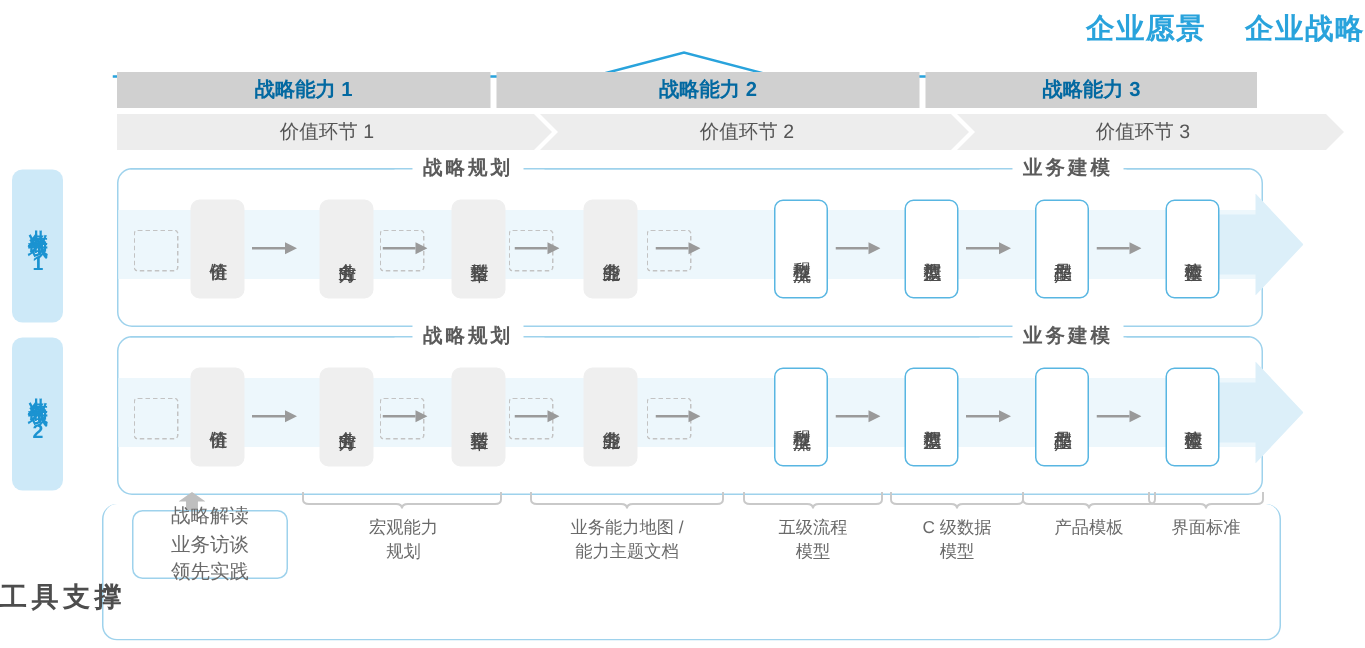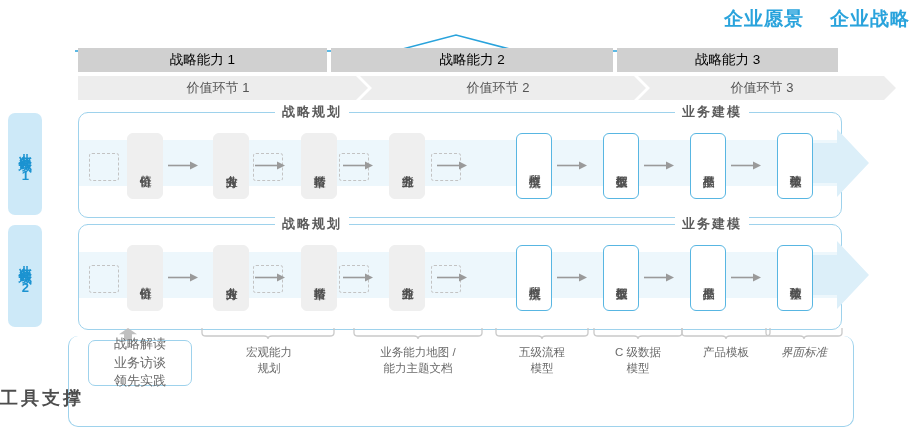--- a/index.html
+++ b/index.html
@@ -16,21 +16,21 @@
     display:flex;justify-content:flex-end;align-items:center;gap:26px;
   }
   .top-title{
     color:#29A3DC;font-size:19px;font-weight:bold;letter-spacing:1px;
   }
   .peak-line{position:absolute;left:75px;top:33px;width:762px;height:22px;}
 
   
   .cap-row{position:absolute;left:78px;top:48px;width:760px;height:24px;display:flex;gap:4px;}
   .cap-cell{
-    background:#D0D0D0;color:#000000;font-size:13.5px;font-weight:normal;
+    background:#D0D0D0;color:#0369a1;font-size:13.5px;font-weight:bold;
     display:flex;align-items:center;justify-content:center;
   }
   .cap-1{width:266px;}
   .cap-2{width:302px;}
   .cap-3{width:236px;}
 
   
   .vc-row{position:absolute;left:78px;top:76px;width:775px;height:24px;}
   .vc-cell{
     position:absolute;top:0;height:24px;background:#EDEDED;
@@ -355,18 +355,18 @@
     <div>五级流程</div>
     <div>模型</div>
   </div>
   <div class="tool-label" style="left:594px;top:345px;width:88px;">
     <div>C 级数据</div>
     <div>模型</div>
   </div>
   <div class="tool-label" style="left:682px;top:345px;width:88px;">
     <div>产品模板</div>
   </div>
-  <div class="tool-label" style="left:764px;top:345px;width:80px;font-style:italic;">
+  <div class="tool-label" style="left:764px;top:345px;width:80px;">
     <div>界面标准</div>
   </div>
 
   <div class="bottom-title">工具支撑</div>
 </div>
 
 </body></html>

